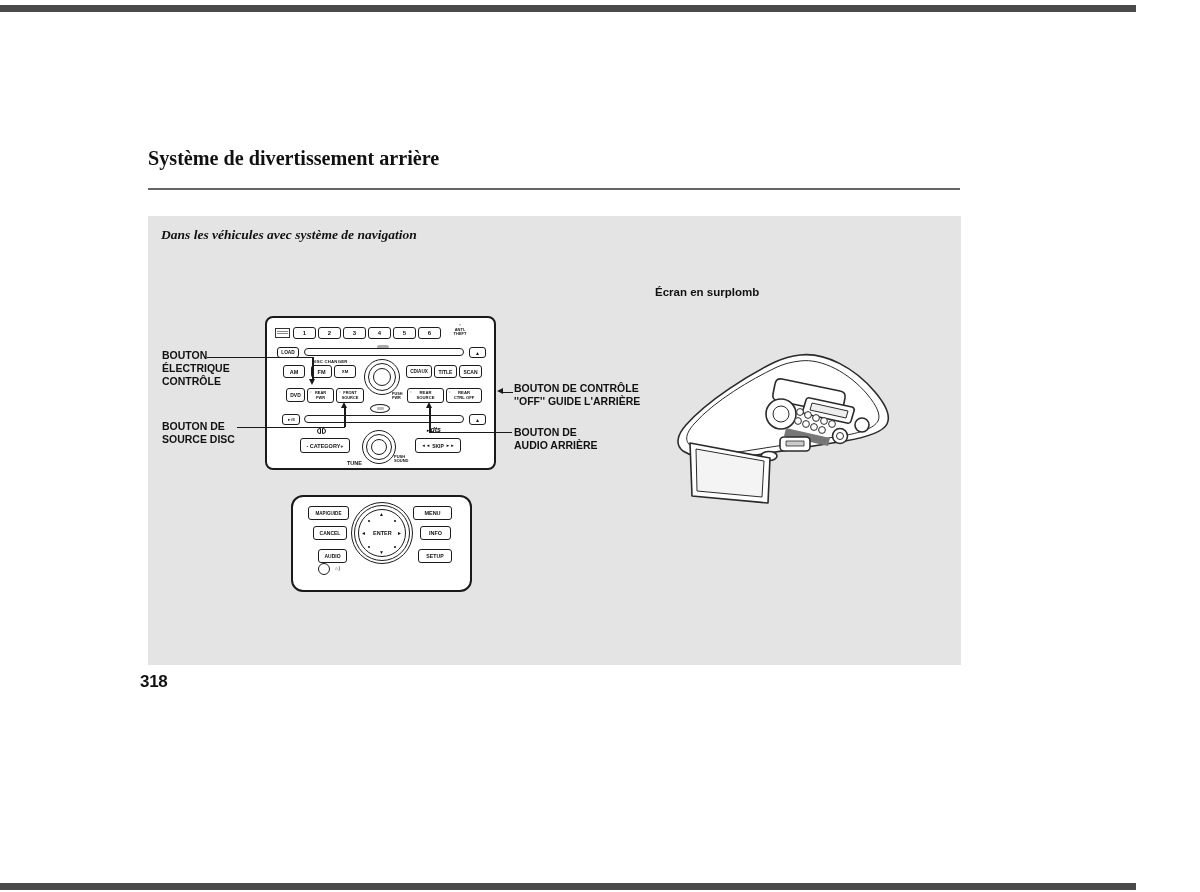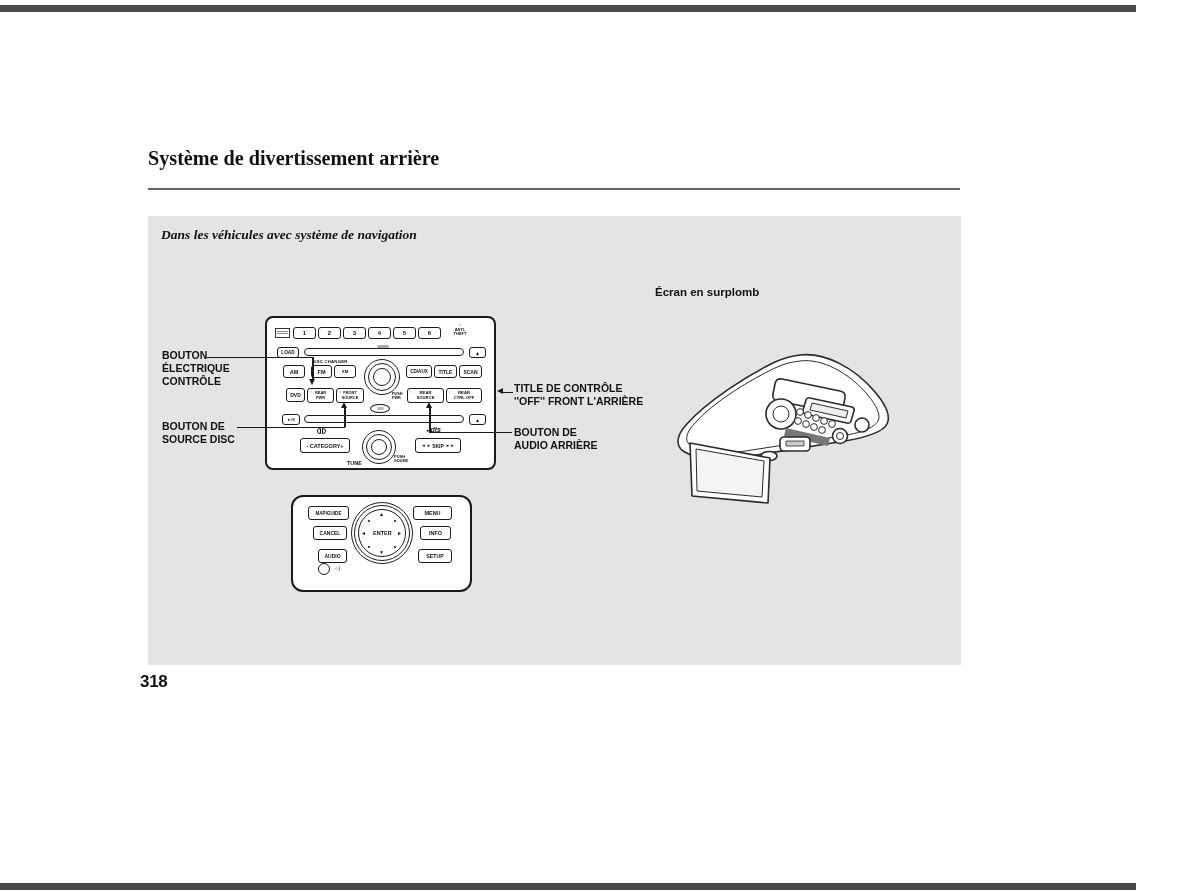--- a/index.html
+++ b/index.html
@@ -168,22 +168,22 @@
     <div class="callout" style="left:14px;top:133px">
       <span>BOUTON</span><br>
       <span>ÉLECTRIQUE</span><br>
       <span>CONTRÔLE</span>
     </div>
     <div class="callout" style="left:14px;top:204px">
       <span>BOUTON DE</span><br>
       <span>SOURCE DISC</span>
     </div>
     <div class="callout" style="left:366px;top:166px">
-      <span>TITLE DE CONTRÔLE</span><br>
-      <span>''OFF'' FRONT L'ARRIÈRE</span>
+      <span>BOUTON DE CONTRÔLE</span><br>
+      <span>''OFF'' GUIDE L'ARRIÈRE</span>
     </div>
     <div class="callout" style="left:366px;top:210px">
       <span>BOUTON DE</span><br>
       <span>AUDIO ARRIÈRE</span>
     </div>
 
     <div class="panel nav">
       <div class="btn" style="left:15px;top:9px;width:41px;height:14px;font-size:4.6px">MAP/GUIDE</div>
       <div class="btn" style="left:20px;top:29px;width:34px;height:14px;font-size:5px">CANCEL</div>
       <div class="btn" style="left:25px;top:52px;width:29px;height:14px;font-size:5px">AUDIO</div>

